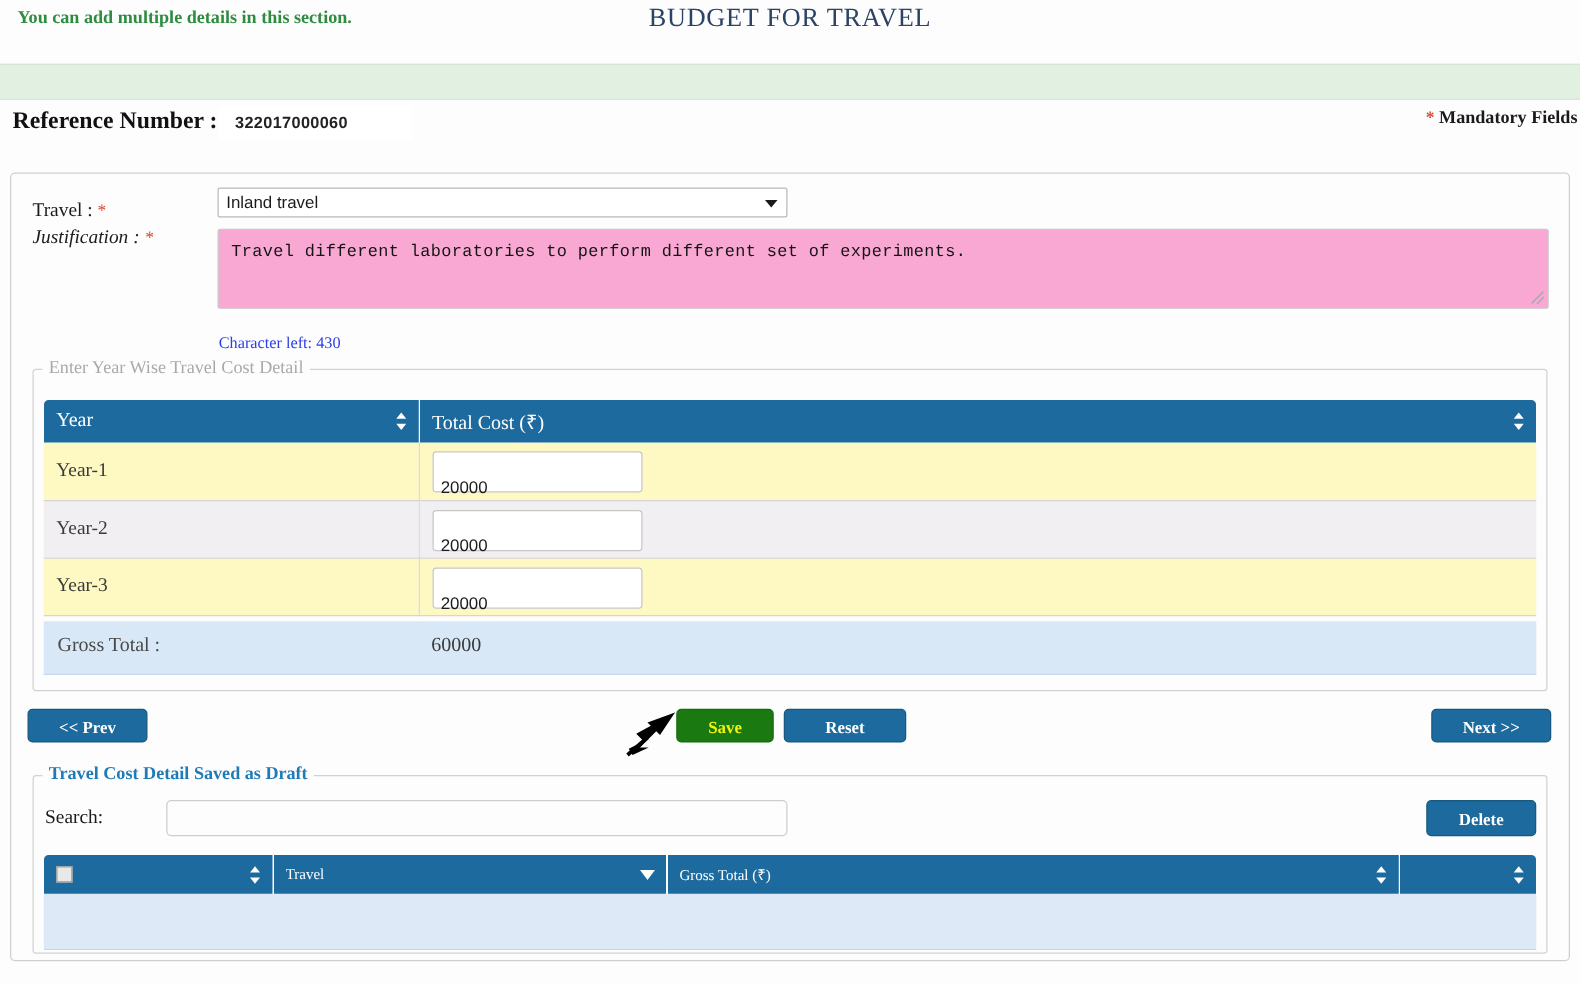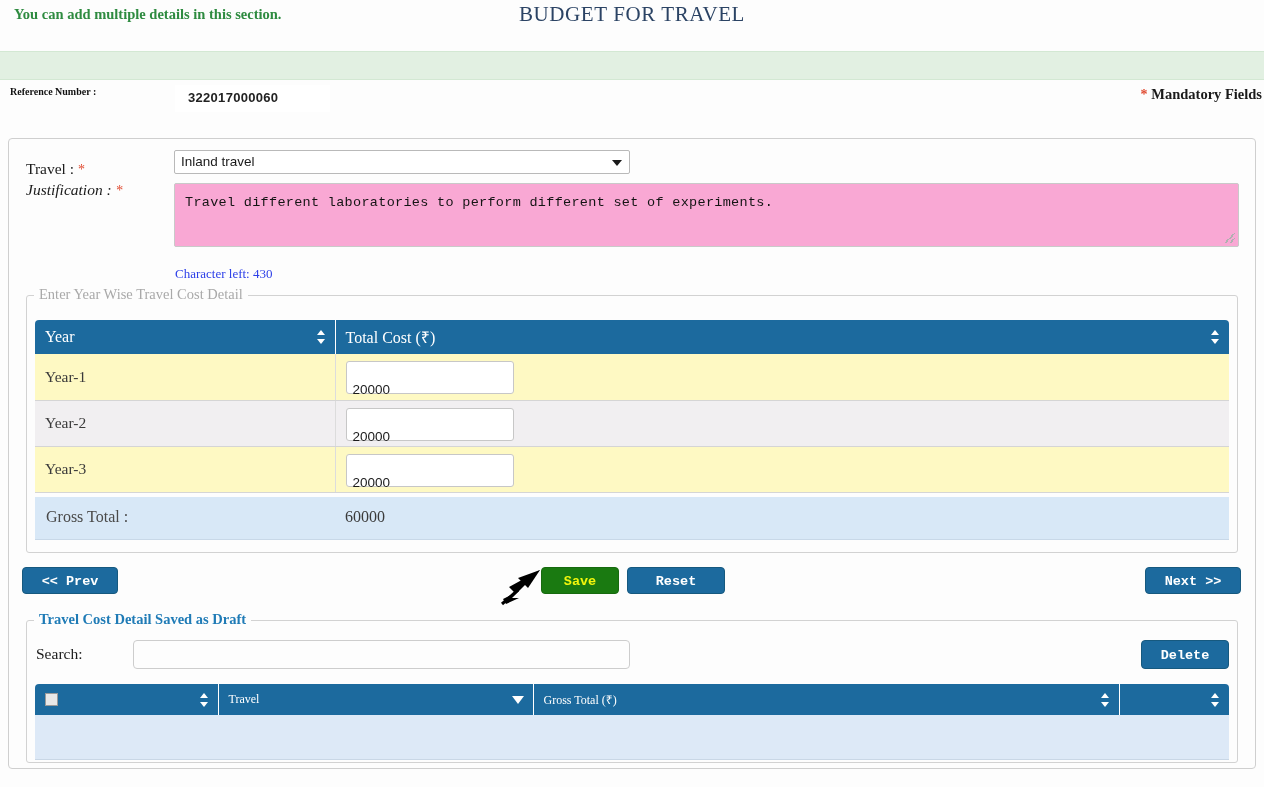--- a/index.html
+++ b/index.html
@@ -43,21 +43,21 @@
     font-size: 14.5px;
     color: #2e8b40;
   }
 
   
   .ref-label {
     position: absolute;
     left: 10px; top: 86px;
     font-family: "Liberation Serif", serif;
     font-weight: bold;
-    font-size: 10px;
+    font-size: 19px;
     color: #111;
   }
   .ref-value-box {
     position: absolute;
     left: 175px; top: 85px;
     width: 155px; height: 27px;
     background: #ffffff;
   }
   .ref-value {
     position: absolute;
@@ -272,21 +272,21 @@
     font-family: "Liberation Serif", serif;
     font-size: 16px;
     color: #3a3a3a;
   }
 
   
   .btn {
     position: absolute;
     height: 27px;
     border-radius: 4px;
-    font-family: Liberation Mono, monospace;
+    font-family: Liberation Serif, serif;
     font-size: 13.5px;
     font-weight: bold;
     color: #ffffff;
     text-align: center;
     line-height: 27px;
     background: #1c6a9e;
     border: 1px solid #16597f;
     cursor: pointer;
   }
   .btn-prev  { left: 22px;  top: 567px; width: 96px; }

